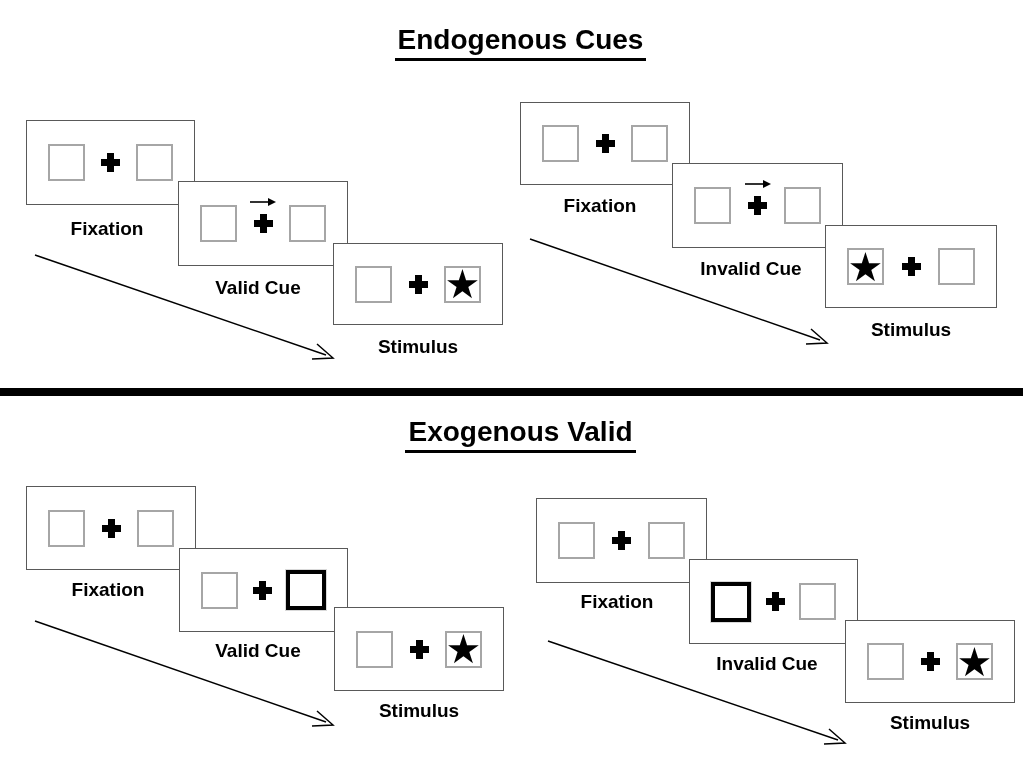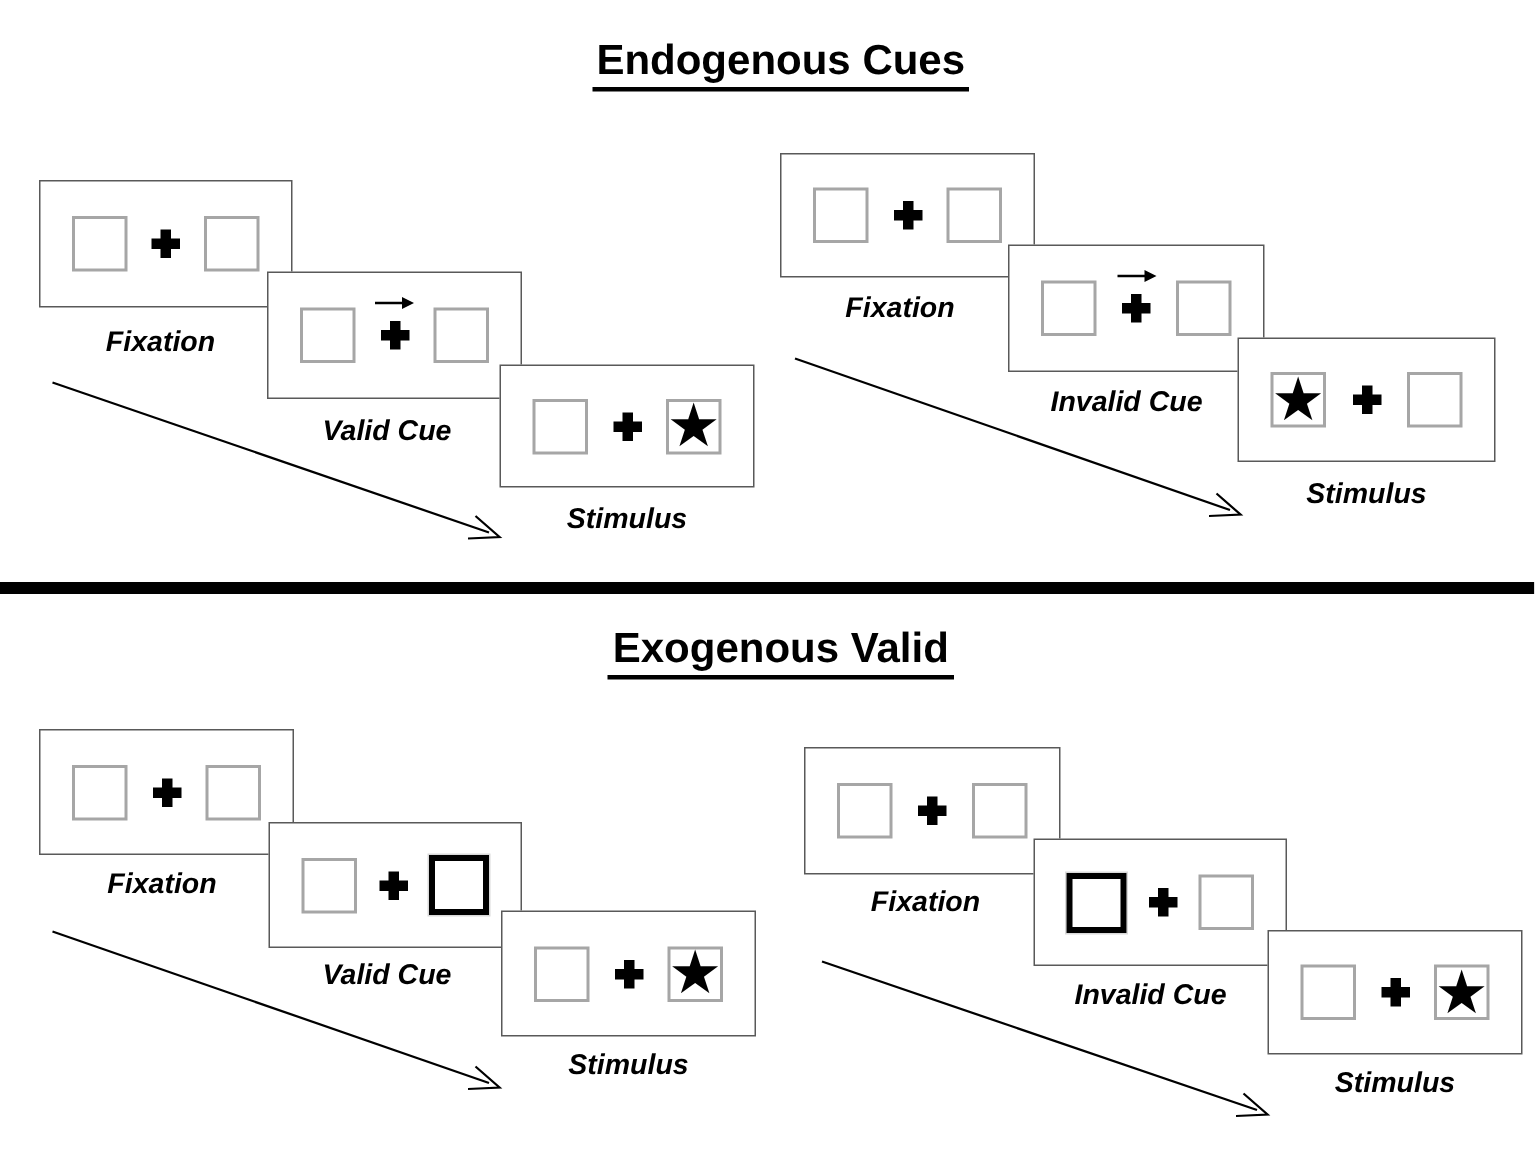--- a/index.html
+++ b/index.html
@@ -55,21 +55,20 @@
   .center-cell{position:relative;display:flex;align-items:center;justify-content:center;flex:0 0 auto;}
   .plus{position:relative;width:19px;height:19px;}
   .plus::before{content:"";position:absolute;left:0;top:6px;width:19px;height:7px;background:#000;}
   .plus::after{content:"";position:absolute;top:0;left:6px;width:7px;height:19px;background:#000;}
   .cue-arrow{position:absolute;left:50%;top:-17px;transform:translateX(-50%);}
   
   .step-label{
     position:absolute;width:170px;text-align:center;
     font-size:19px;font-weight:bold;color:#000;z-index:6;
     white-space:nowrap;
-    font-style:italic;
   }
   
   .tl-arrow{position:absolute;z-index:0;}
   
   .z1{z-index:1}.z2{z-index:2}.z3{z-index:3}
 
   
   #p-ev-fix {left:26px; top:120px; width:169px; height:85px;}
   #p-ev-cue {left:178px; top:181px; width:170px; height:85px;}
   #p-ev-stim{left:333px; top:243px; width:170px; height:82px;}

